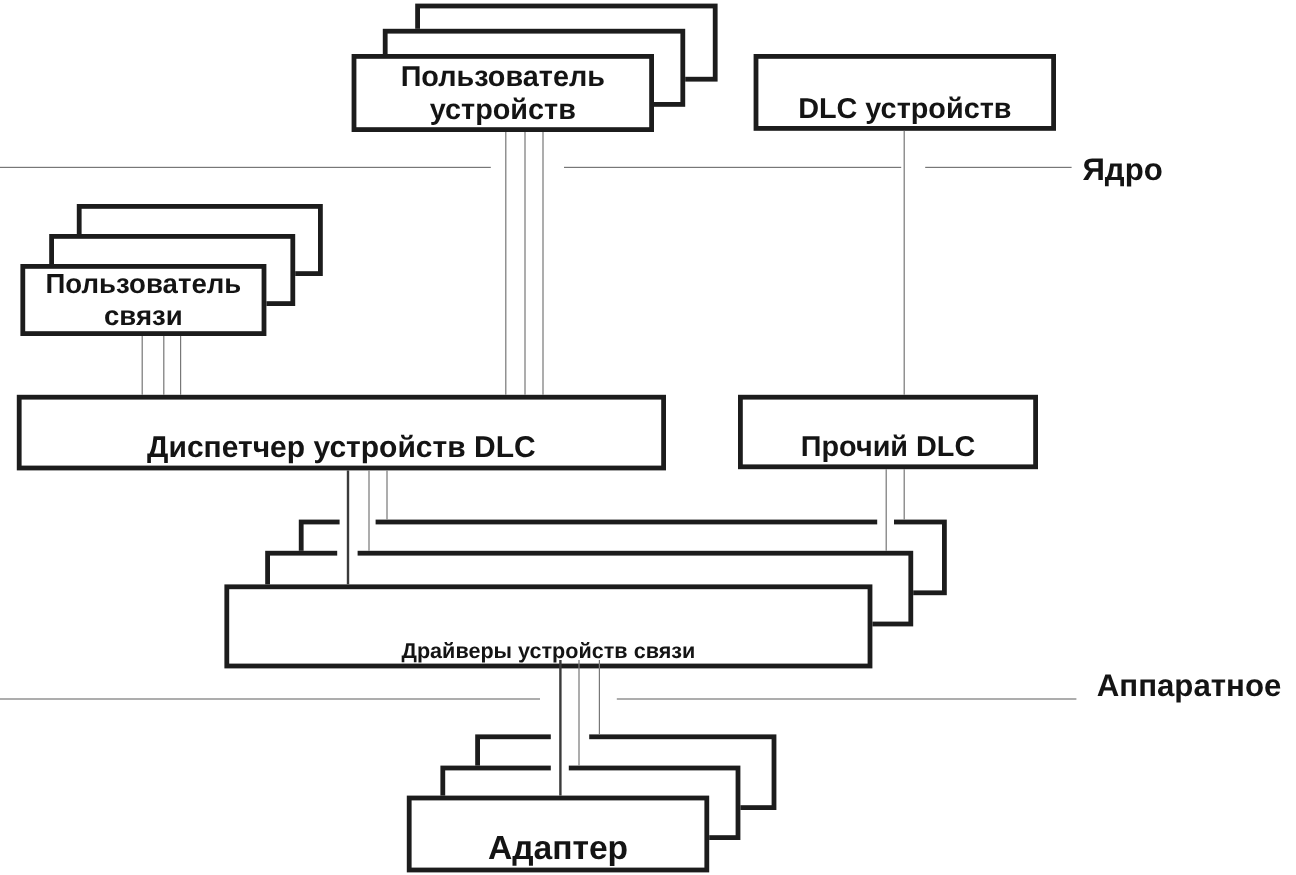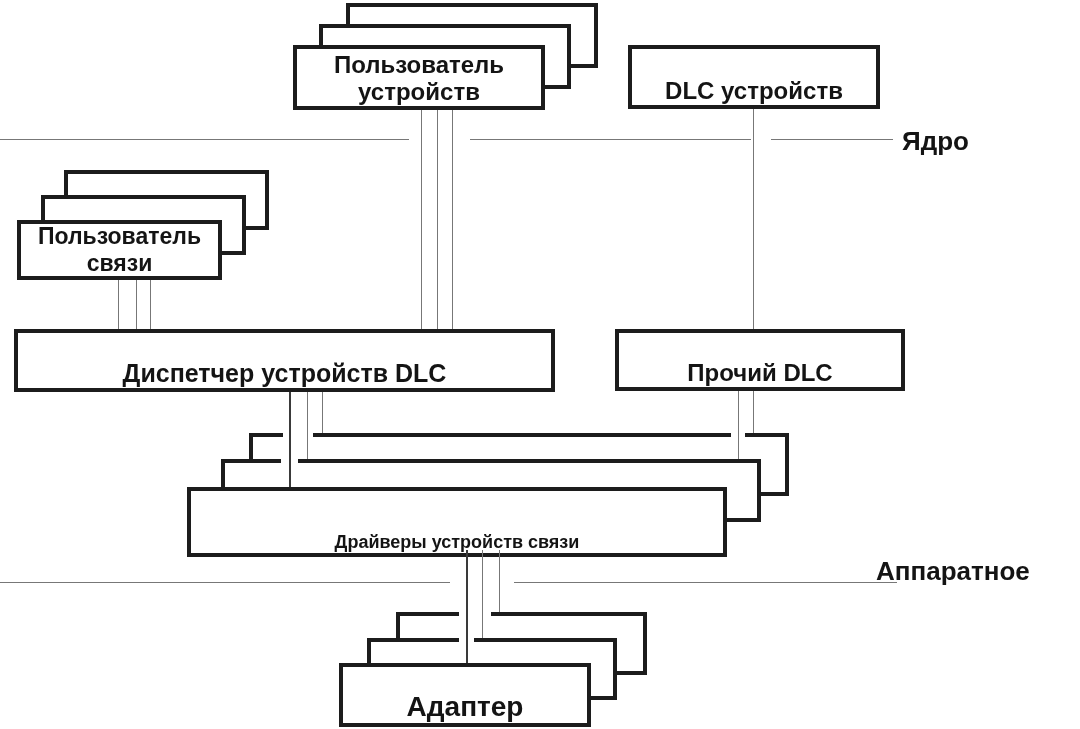--- a/index.html
+++ b/index.html
@@ -42,21 +42,21 @@
 
 <div class="canvas">
 
   <div class="hsep" style="left:0;top:139px;width:409px"></div>
   <div class="hsep" style="left:470px;top:139px;width:281px"></div>
   <div class="hsep" style="left:771px;top:139px;width:122px"></div>
   <div class="zone" style="left:902px;top:127px">Ядро</div>
 
   <div class="hsep" style="left:0;top:582px;width:450px"></div>
   <div class="hsep" style="left:514px;top:582px;width:383px"></div>
-  <div class="zone" style="left:876px;top:557px">
+  <div class="zone" style="left:914px;top:557px">
     <div>Аппаратное</div>
   </div>
 
   <div class="back b2" style="left:346px;top:3px;width:252px;height:65px"></div>
   <div class="back b1" style="left:319px;top:24px;width:252px;height:65px"></div>
   <div class="box" style="left:293px;top:45px;width:252px;height:65px">
     <div>Пользователь</div>
     <div>устройств</div>
   </div>
 
@@ -68,21 +68,21 @@
   <div class="back b1" style="left:41px;top:195px;width:205px;height:60px"></div>
   <div class="box" style="left:17px;top:220px;width:205px;height:60px;font-size:23px">
     <div>Пользователь</div>
     <div>связи</div>
   </div>
 
   <div class="box" style="left:14px;top:329px;width:541px;height:63px;font-size:25px">
     <div>Диспетчер устройств DLC</div>
   </div>
 
-  <div class="box" style="left:615px;top:329px;width:290px;height:62px">
+  <div class="box" style="left:615px;top:329px;width:250px;height:62px">
     <div>Прочий DLC</div>
   </div>
 
   <div class="back b2" style="left:249px;top:433px;width:540px;height:63px"></div>
   <div class="mask m2" style="left:283px;top:431px;width:30px;height:8px"></div>
   <div class="mask m2" style="left:731px;top:431px;width:14px;height:8px"></div>
   <div class="back b1" style="left:221px;top:459px;width:540px;height:63px"></div>
   <div class="mask m4" style="left:281px;top:457px;width:17px;height:8px"></div>
   <div class="box" style="left:187px;top:487px;width:540px;height:70px;font-size:18px">
     <div>Драйверы устройств связи</div>

